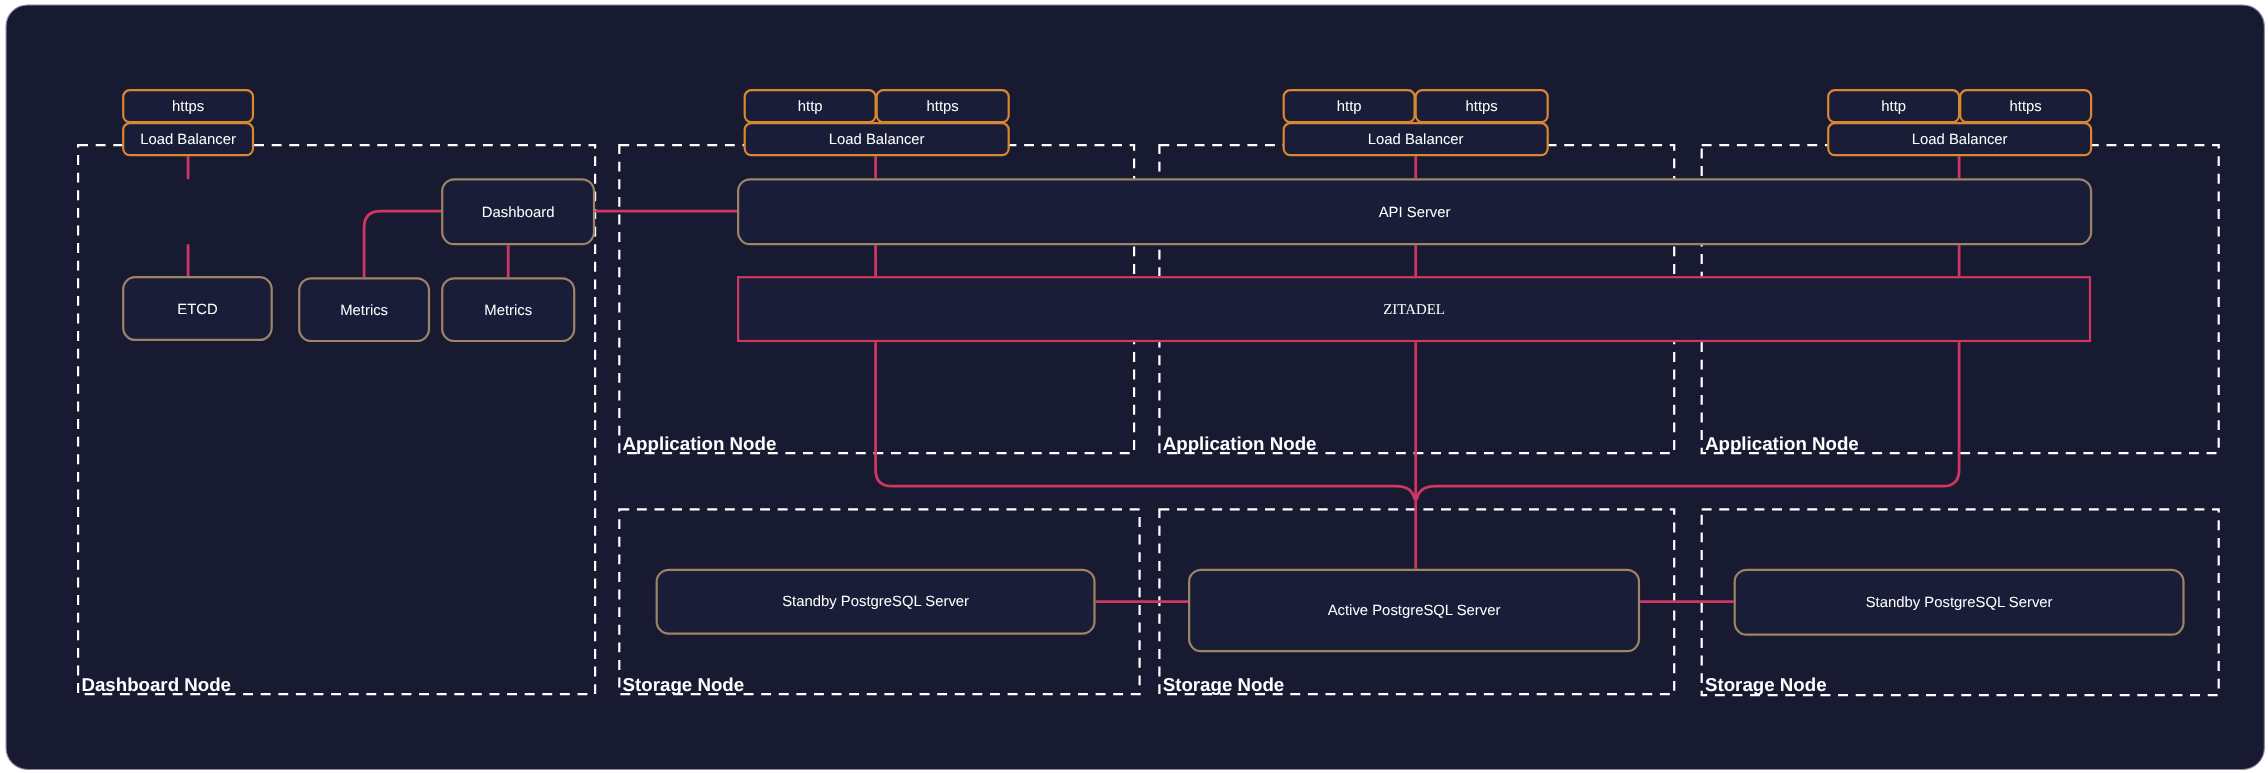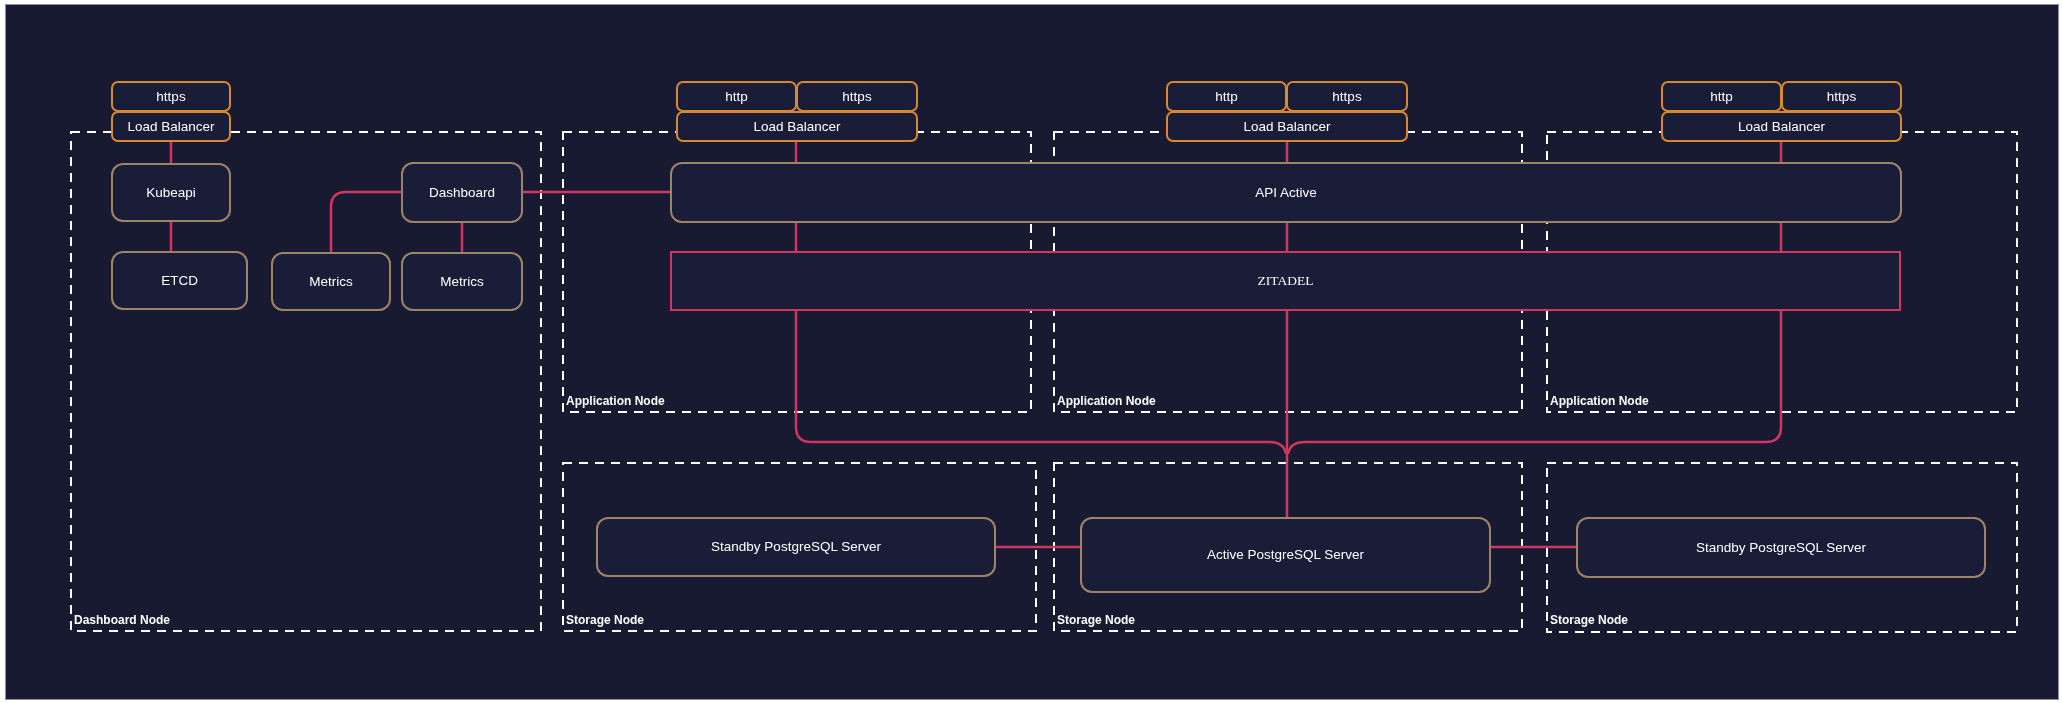--- a/index.html
+++ b/index.html
@@ -1,26 +1,26 @@
 <!DOCTYPE html>
 <html><head>
 <meta charset="utf-8">
 <style>
   html,body{margin:0;padding:0;background:#ffffff;}
   body{width:2062px;height:703px;position:relative;font-family:"Liberation Sans",sans-serif;}
   .canvas{position:absolute;left:5px;top:4px;width:2052px;height:694px;background:#171a31;
-          border:1px solid #8b8b9c;border-radius:0;overflow:hidden;}
+          border:1px solid #8b8b9c;border-radius:20px;overflow:hidden;}
   .wires{position:absolute;left:0;top:0;width:100%;height:100%;}
   .box{position:absolute;box-sizing:border-box;display:flex;align-items:center;justify-content:center;
        background:#1a1d38;border:2px solid;color:#ffffff;font-size:13.5px;line-height:1;
        white-space:nowrap;}
   .o{border-color:#d9882e;border-radius:7px;}
   .t{border-color:#9e8467;border-radius:12px;}
   .z{border-color:#d13660;border-radius:0;}
-  .glabel{position:absolute;color:#ffffff;font-weight:bold;font-size:12px;line-height:1;
+  .glabel{position:absolute;color:#ffffff;font-weight:bold;font-size:17px;line-height:1;
           white-space:nowrap;}
 </style>
 </head>
 <body>
 
 <div class="canvas">
 
   <svg class="wires" width="2052" height="694" viewBox="0 0 2052 694">
     <g fill="none" stroke="#ffffff" stroke-width="2" stroke-dasharray="9 7">
       <rect x="65" y="127" width="470" height="499"></rect>
@@ -50,27 +50,24 @@
       <path d="M1485 542 H1570"></path>
     </g>
   </svg>
 
   <div class="box o" style="left:105px;top:76px;width:120px;height:31px;">
     <span>https</span>
   </div>
   <div class="box o" style="left:105px;top:106px;width:120px;height:31px;">
     <span>Load Balancer</span>
   </div>
-  <div class="box t" style="left:105px;top:158px;width:120px;height:59px;">
-    <span>Kubeapi</span>
-  </div>
   <div class="box t" style="left:105px;top:246px;width:137px;height:59px;">
     <span>ETCD</span>
   </div>
-  <div class="box t" style="left:395px;top:157px;width:122px;height:61px;">
+  <div class="box t" style="left:395px;top:157px;width:140px;height:61px;">
     <span>Dashboard</span>
   </div>
   <div class="box t" style="left:265px;top:247px;width:120px;height:59px;">
     <span>Metrics</span>
   </div>
   <div class="box t" style="left:395px;top:247px;width:122px;height:59px;">
     <span>Metrics</span>
   </div>
 
   <div class="box o" style="left:670px;top:76px;width:121px;height:31px;">
@@ -97,21 +94,21 @@
     <span>http</span>
   </div>
   <div class="box o" style="left:1775px;top:76px;width:121px;height:31px;">
     <span>https</span>
   </div>
   <div class="box o" style="left:1655px;top:106px;width:241px;height:31px;">
     <span>Load Balancer</span>
   </div>
 
   <div class="box t" style="left:664px;top:157px;width:1232px;height:61px;">
-    <span>API Active</span>
+    <span>API Server</span>
   </div>
   <div class="box z" style="left:664px;top:246px;width:1231px;height:60px;font-family:Liberation Serif, serif;">
     <span>ZITADEL</span>
   </div>
 
   <div class="box t" style="left:590px;top:512px;width:400px;height:60px;">
     <span>Standby PostgreSQL Server</span>
   </div>
   <div class="box t" style="left:1074px;top:512px;width:411px;height:76px;">
     <span>Active PostgreSQL Server</span>

